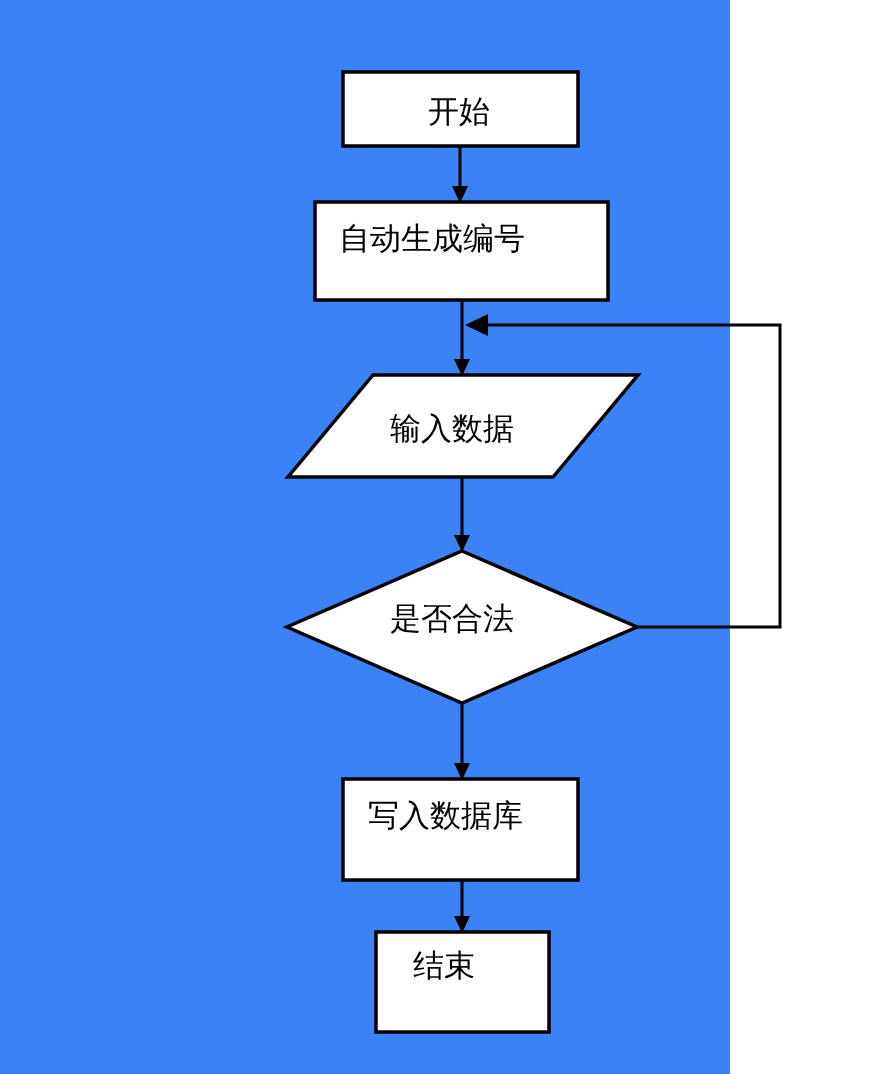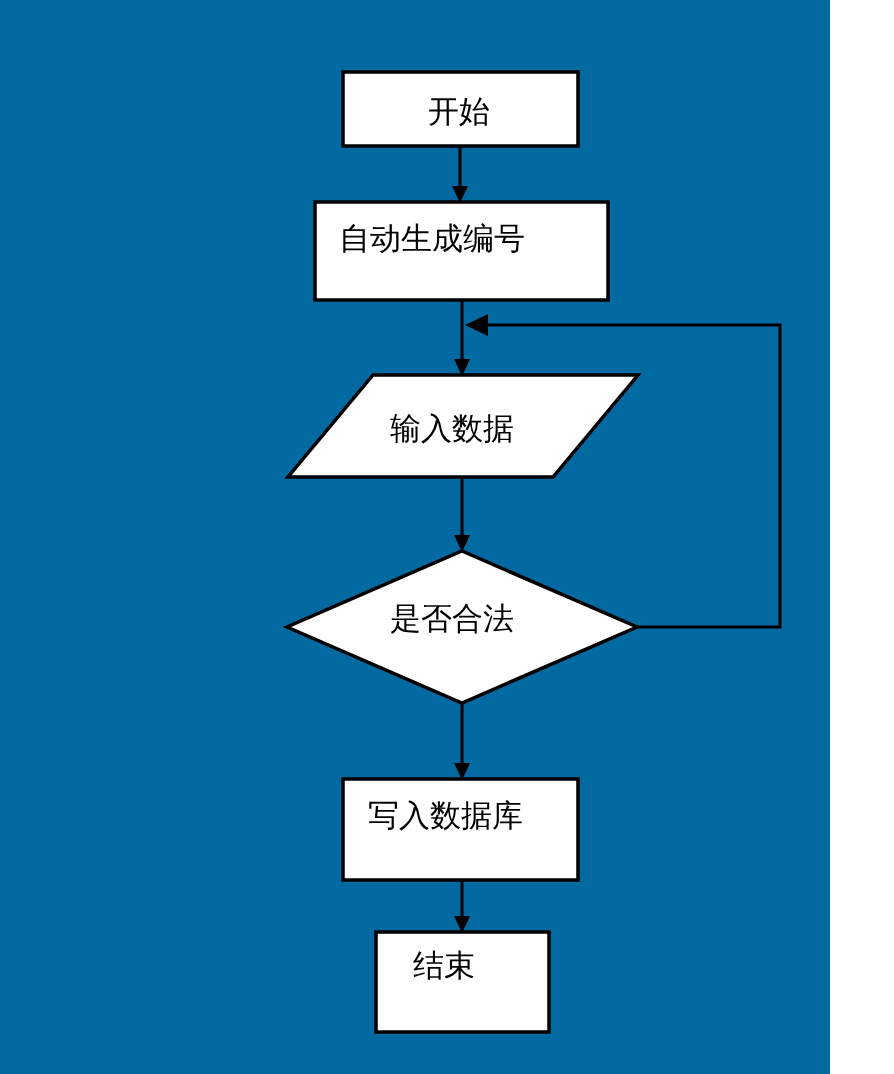--- a/index.html
+++ b/index.html
@@ -2,23 +2,23 @@
 <html><head>
 <meta charset="utf-8">
 <style>
   html, body {
     margin: 0;
     padding: 0;
     background: #ffffff;
   }
   .canvas {
     position: relative;
-    width: 830px;
+    width: 730px;
     height: 1074px;
-    background: #0369a1;
+    background: #3b82f6;
     font-family: "Liberation Serif", serif;
   }
   svg text {
     font-family: "Liberation Serif", serif;
     font-size: 31px;
     fill: #000000;
   }
 </style>
 </head>
 <body>

